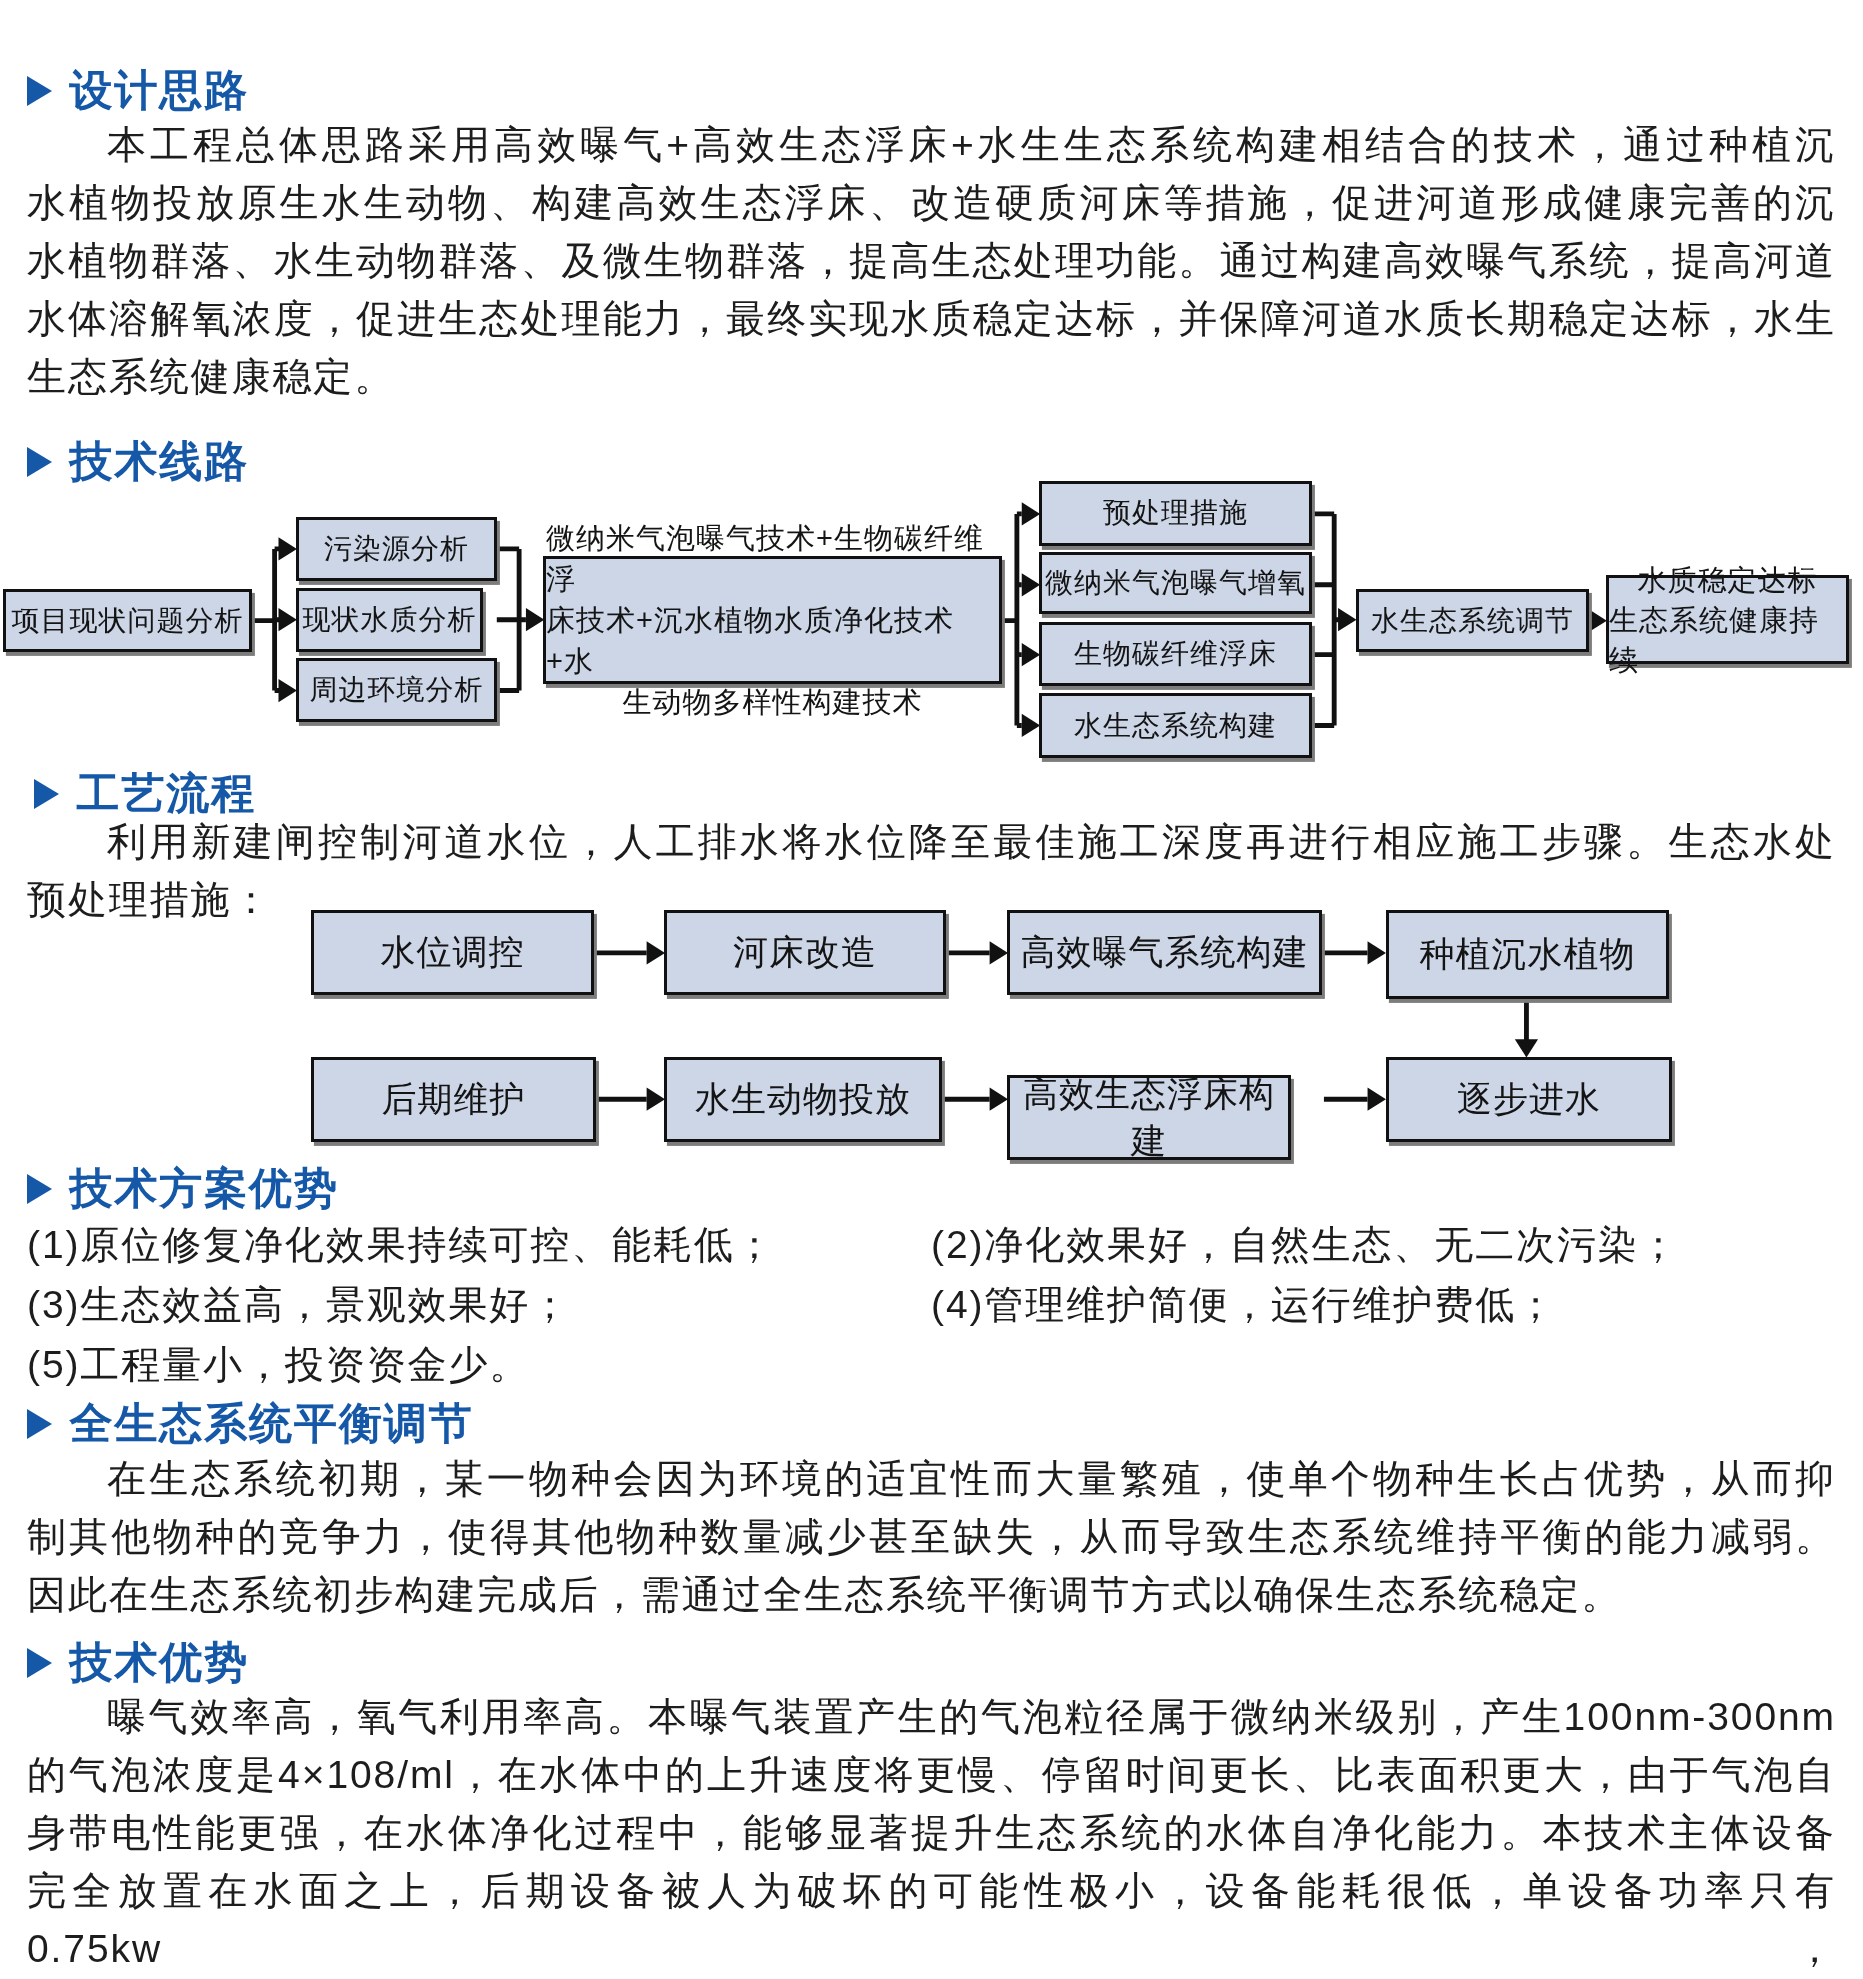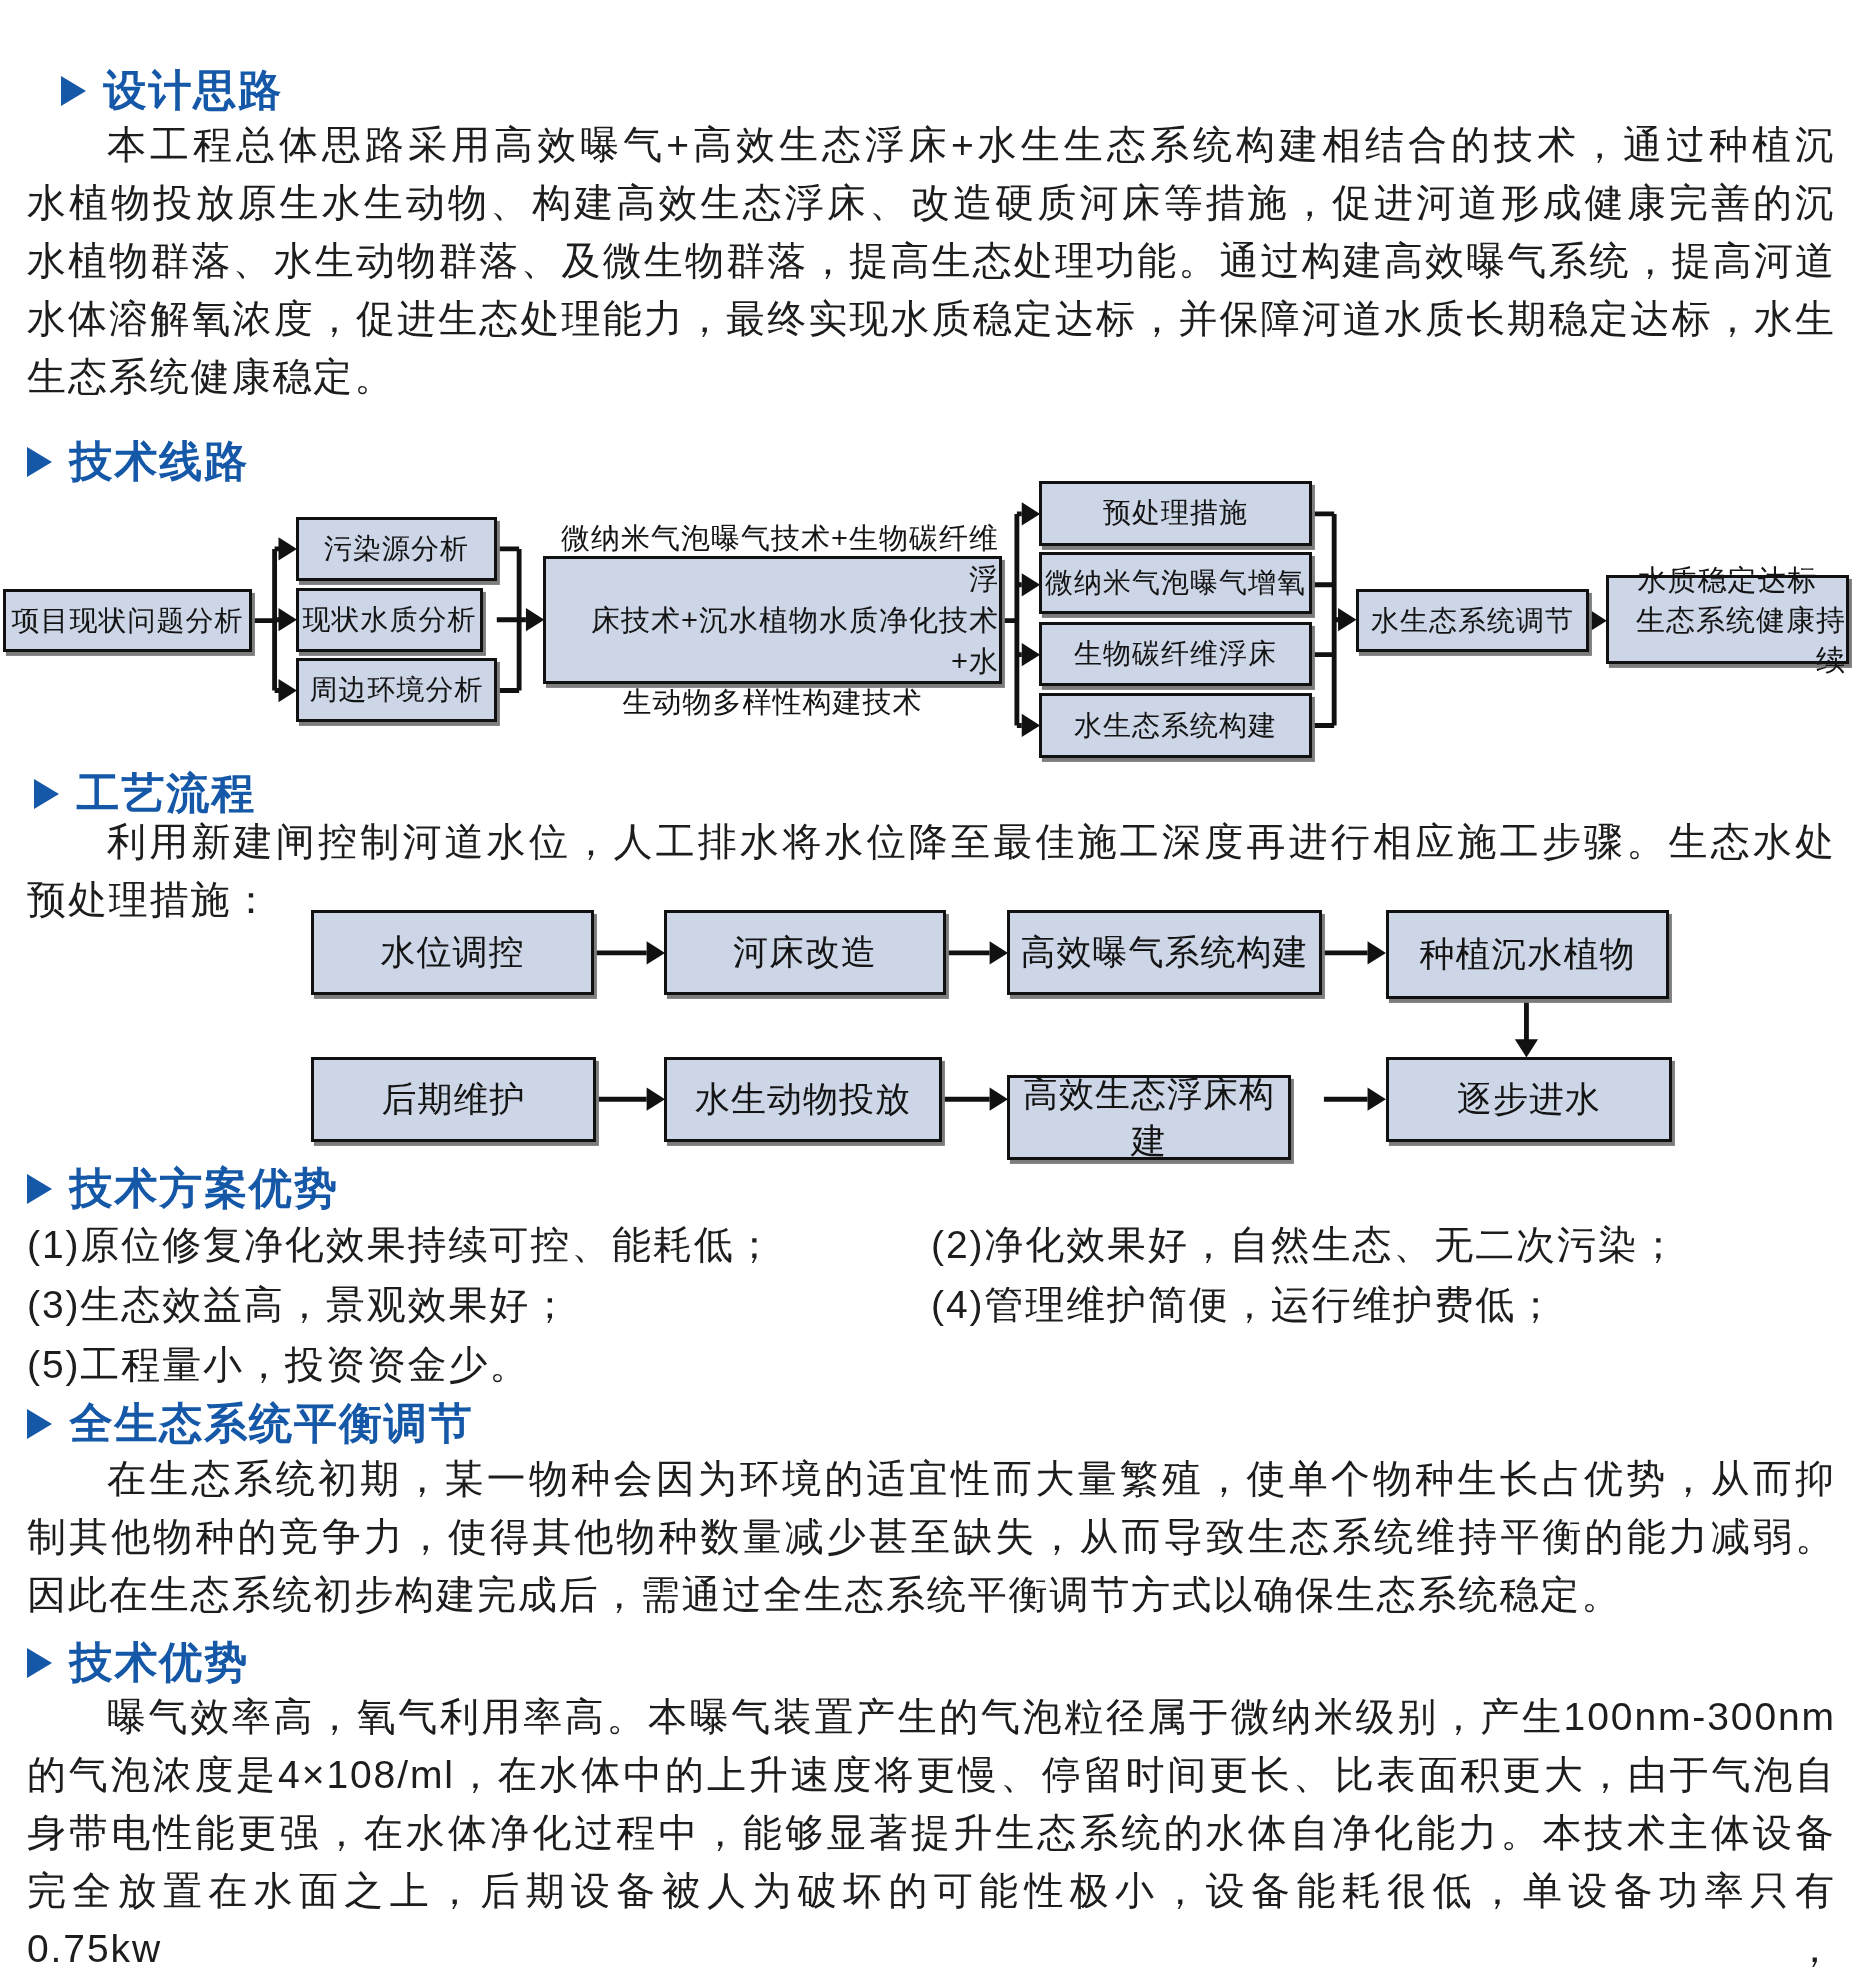--- a/index.html
+++ b/index.html
@@ -21,31 +21,31 @@
            font-size:39px;color:#1d1d1d;letter-spacing:1.9px;}
   .adv-col{width:904px;}
   .adv-col .pline{line-height:60px;white-space:nowrap;}
 
   .diagram{position:absolute;left:0;width:1863px;}
   .diagram svg{position:absolute;left:0;top:0;}
   .dbox{position:absolute;background:#cdd6e7;border:3.9px solid #111;
         box-shadow:2.9px 3.9px 0 #7c7c7c;box-sizing:border-box;
         display:flex;flex-direction:column;align-items:center;justify-content:center;
         font-size:28px;color:#141414;letter-spacing:1px;text-align:center;}
-  .dbox .pline{text-align:right;}
+  .dbox .pline{text-align:left;}
   .core{font-size:29px;line-height:41px;}
   .goal{font-size:29px;line-height:40px;}
   .pbox{font-size:35px;}
 </style>
 </head>
 <body>
 
 <div id="page">
 
-  <div class="sec-h" style="top:66px;left:27px;margin-left:34px;">
+  <div class="sec-h" style="top:66px;left:27px;">
     <span class="tri"></span>
     <span>设计思路</span>
   </div>
   <div class="para indent" style="top:116px;">
       <div class="pline">本工程总体思路采用高效曝气+高效生态浮床+水生生态系统构建相结合的技术，通过种植沉</div>
       <div class="pline">水植物投放原生水生动物、构建高效生态浮床、改造硬质河床等措施，促进河道形成健康完善的沉</div>
       <div class="pline">水植物群落、水生动物群落、及微生物群落，提高生态处理功能。通过构建高效曝气系统，提高河道</div>
       <div class="pline">水体溶解氧浓度，促进生态处理能力，最终实现水质稳定达标，并保障河道水质长期稳定达标，水生</div>
       <div class="pline last">生态系统健康稳定。</div>
     </div>

